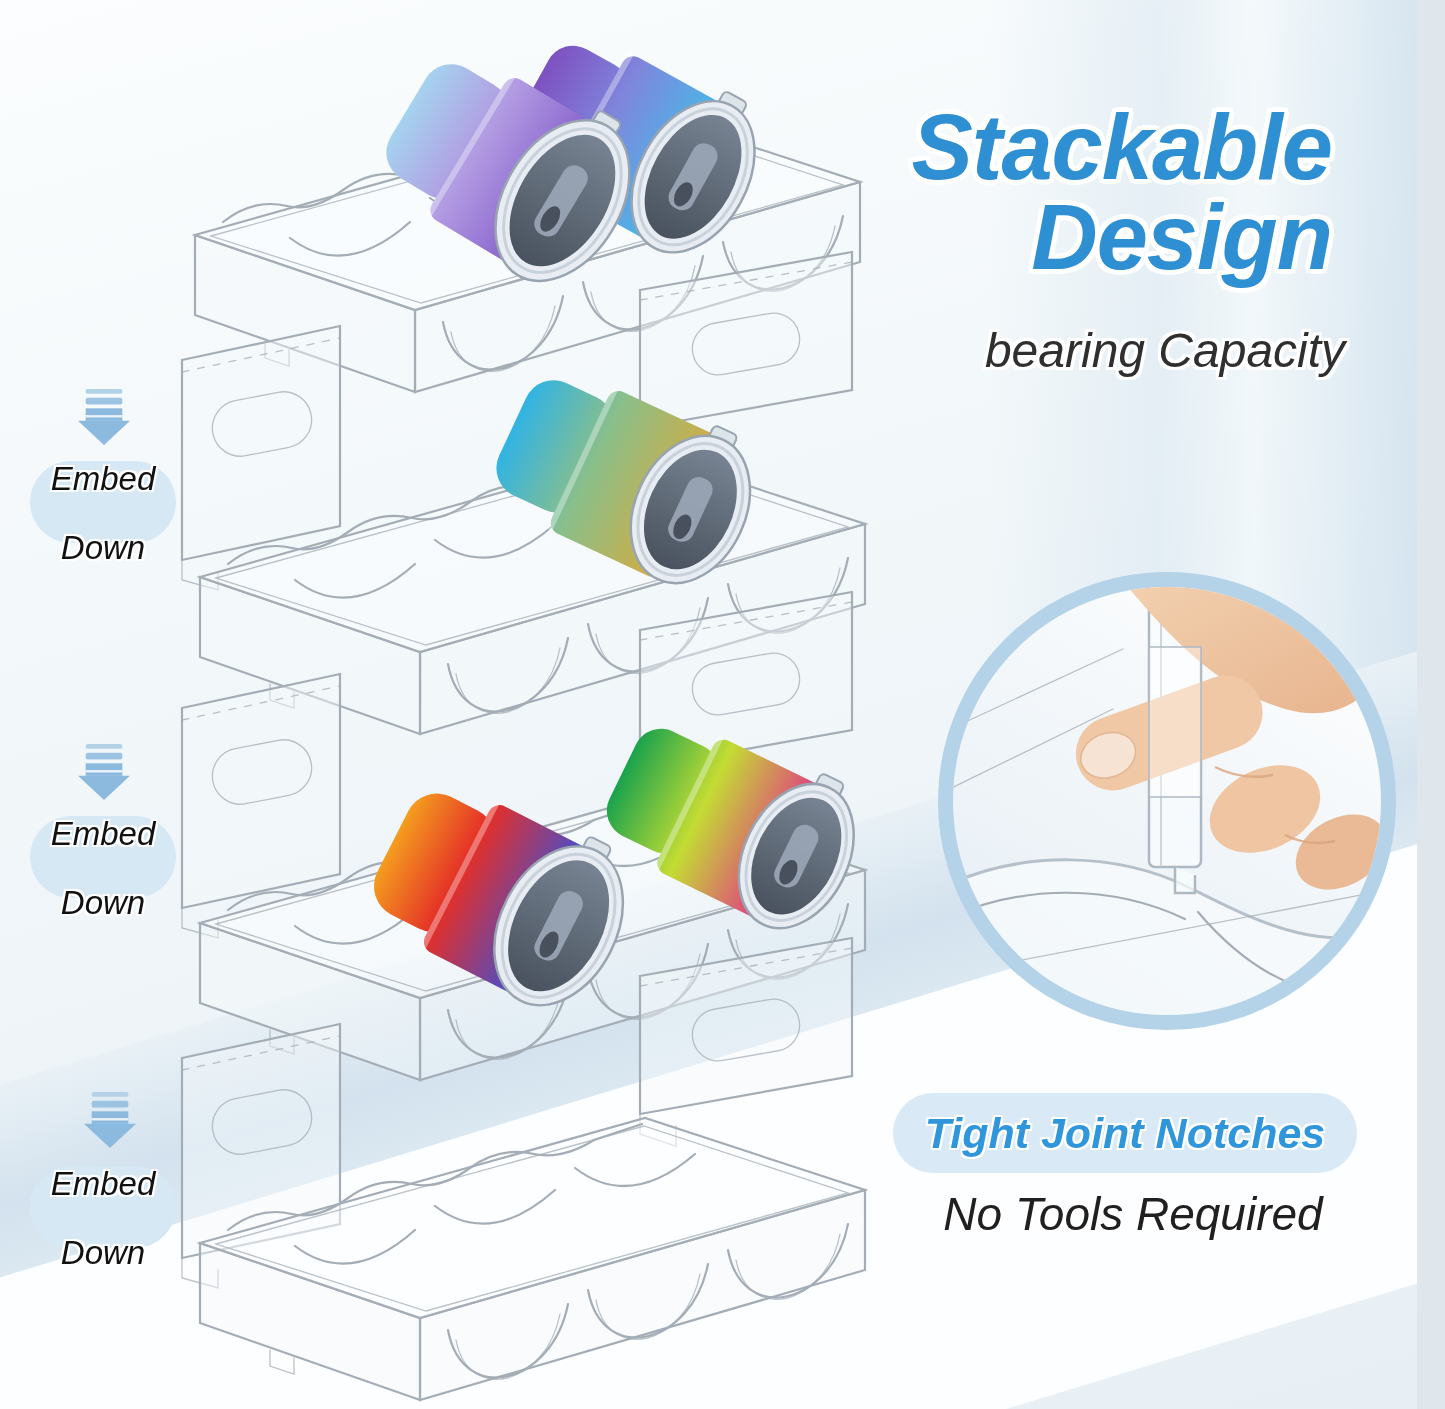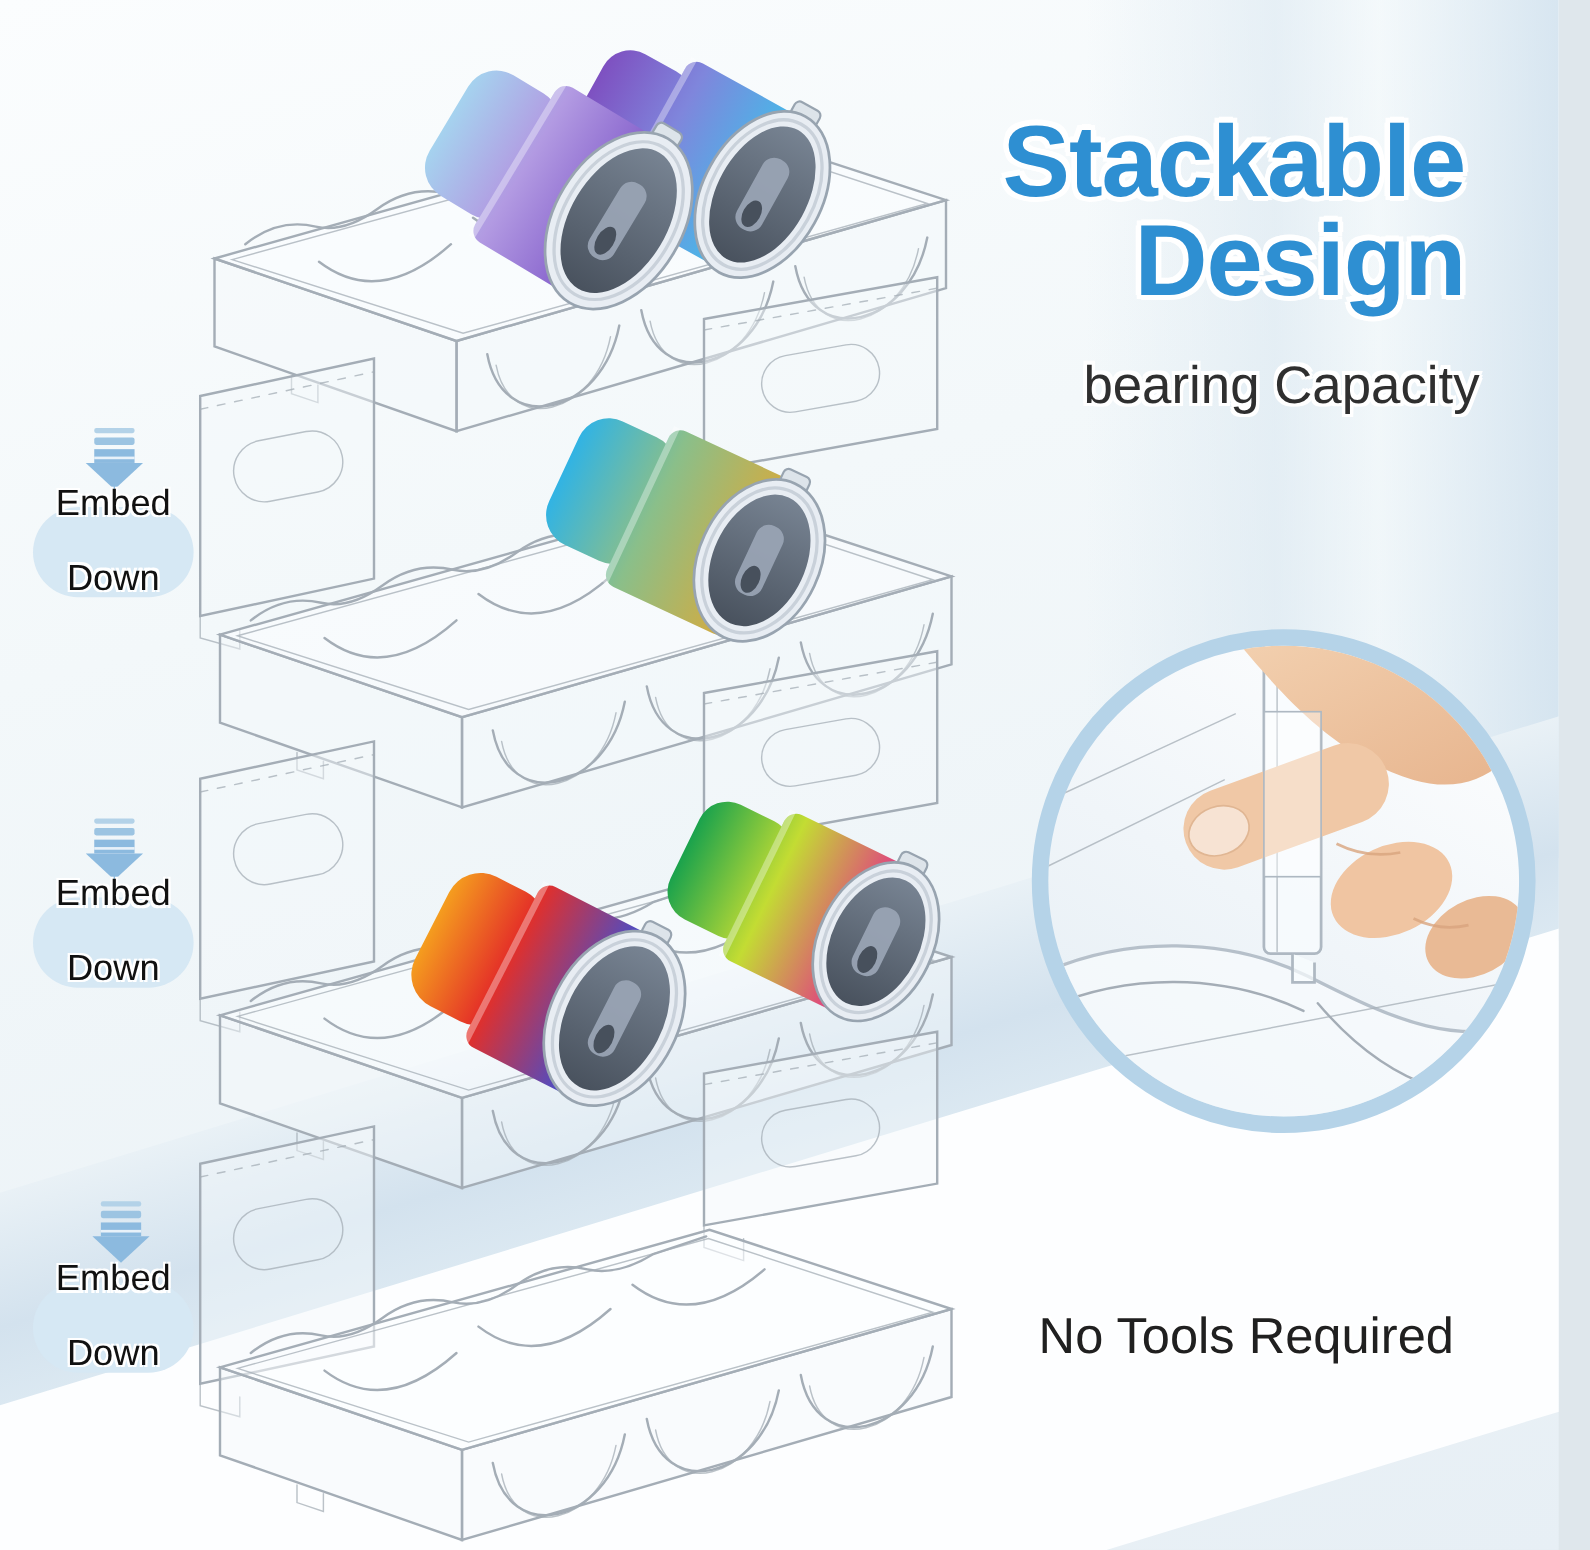--- a/index.html
+++ b/index.html
@@ -3,21 +3,21 @@
 <meta charset="utf-8">
 <style>
   :root{
     --accent_blue:#2e8fd2; --text_dark:#2f2f2f; --badge_text:#2f96dc; --badge_bg:#d9e9f6;
     --pill_bg:#d6e8f4; --pill_text:#111111; --arrow_blue:#8cbadf; --circle_border:#b5d3e8;
     --band_blue:#d3e2ee; --line_gray:#a4adb6;
   }
   html,body{margin:0;padding:0;}
   body{font-family:"Liberation Sans", sans-serif; background:#dfe7ec;}
   .canvas{position:relative; width:1417px; height:1409px; overflow:hidden;
-    background:linear-gradient(165deg,#fbfdfe 0%, #f3f8fa 35%, #ecf3f7 70%, #e7eff5 100%);}
+    background:linear-gradient(165deg,#fbfdfe 0%, #f3f8fa 35%, #ecf3f7 70%, #e7eff5 100%);font-style:italic;}
   .sheen{position:absolute; right:0; top:0; width:430px; height:780px; z-index:0;
     background:linear-gradient(90deg, rgba(222,234,242,0) 0%, rgba(216,230,240,.55) 40%, rgba(240,247,250,.4) 62%, rgba(205,223,237,.75) 100%);}
   .band-blue{position:absolute; left:-100px; top:1115px; width:1750px; height:195px;
     transform:rotate(-17deg); transform-origin:0 0; z-index:0;
     background:linear-gradient(180deg,#e9f1f6 0%, var(--band_blue) 60%, #dce9f2 100%);}
   .band-white{position:absolute; left:-100px; top:1308px; width:1750px; height:420px;
     transform:rotate(-17deg); transform-origin:0 0; z-index:0; background:#fdfeff;}
   .scene{position:absolute; left:0; top:0; z-index:1;}
 
   
@@ -44,21 +44,21 @@
     font-size:43px; font-weight:bold; color:var(--badge_text);
     text-shadow:-2px -2px 0 #fff,2px -2px 0 #fff,-2px 2px 0 #fff,2px 2px 0 #fff;}
   .footnote{position:absolute; top:1188px; left:933px; width:400px; text-align:center; z-index:3;
     font-size:46px; color:#202020; line-height:1.16;
     text-shadow:-2px -2px 0 #fff,2px -2px 0 #fff,-2px 2px 0 #fff,2px 2px 0 #fff;}
 
   
   .embed-arrow{position:absolute; width:54px; height:58px; z-index:3;}
   .embed-pill{position:absolute; left:30px; width:146px; height:82px; z-index:3;
     background:var(--pill_bg); border-radius:44px; display:flex; flex-direction:column;
-    align-items:center; justify-content:flex-end; font-size:33px; color:var(--pill_text); line-height:1.08;
+    align-items:center; justify-content:space-between; font-size:33px; color:var(--pill_text); line-height:1.08;
     text-shadow:-2px -2px 0 #fff,2px -2px 0 #fff,-2px 2px 0 #fff,2px 2px 0 #fff;gap:33px;}
   .a1{left:77px; top:388px;} .p1{top:461px;}
   .a2{left:77px; top:743px;} .p2{top:816px;}
   .a3{left:83px; top:1091px;} .p3{top:1166px;}
 
   
   .inset{position:absolute; left:938px; top:572px; width:458px; height:458px; z-index:2;
     border-radius:50%; border:15px solid var(--circle_border); box-sizing:border-box;
     background:linear-gradient(210deg,#ffffff 0%, #f0f5f9 55%, #e5eef4 100%); overflow:hidden;}
   .inset svg{display:block;}
@@ -268,20 +268,23 @@
         <ellipse cx="312" cy="222" rx="58" ry="40" transform="rotate(-25 312 222)" fill="#f0c5a2"></ellipse>
         <ellipse cx="388" cy="265" rx="48" ry="34" transform="rotate(-28 388 265)" fill="#e9ba95"></ellipse>
         <path class="crease" d="M262,180 q28,14 58,8"></path>
         <path class="crease" d="M332,248 q24,12 50,6"></path>
       </g>
 
       <rect x="196" y="60" width="52" height="150" fill="rgba(255,255,255,.4)" stroke="#aeb8c2" stroke-width="1.5"></rect>
     </svg>
   </div>
 
+  <div class="badge">
+    <span>Tight Joint Notches</span>
+  </div>
   <div class="footnote">
     <div>No Tools Required</div>
   </div>
 
   <svg class="embed-arrow a1" viewBox="0 0 56 58">
     <rect x="9" y="0" width="38" height="5" rx="2" fill="#b3d2e8"></rect>
     <rect x="9" y="9" width="38" height="7" rx="2" fill="#9cc4e2"></rect>
     <rect x="9" y="20" width="38" height="13" fill="var(--arrow_blue)"></rect>
     <rect x="9" y="27" width="38" height="2.5" fill="#ffffff" opacity=".8"></rect>
     <path d="M1,33 L55,33 L28,58 Z" fill="var(--arrow_blue)"></path>

